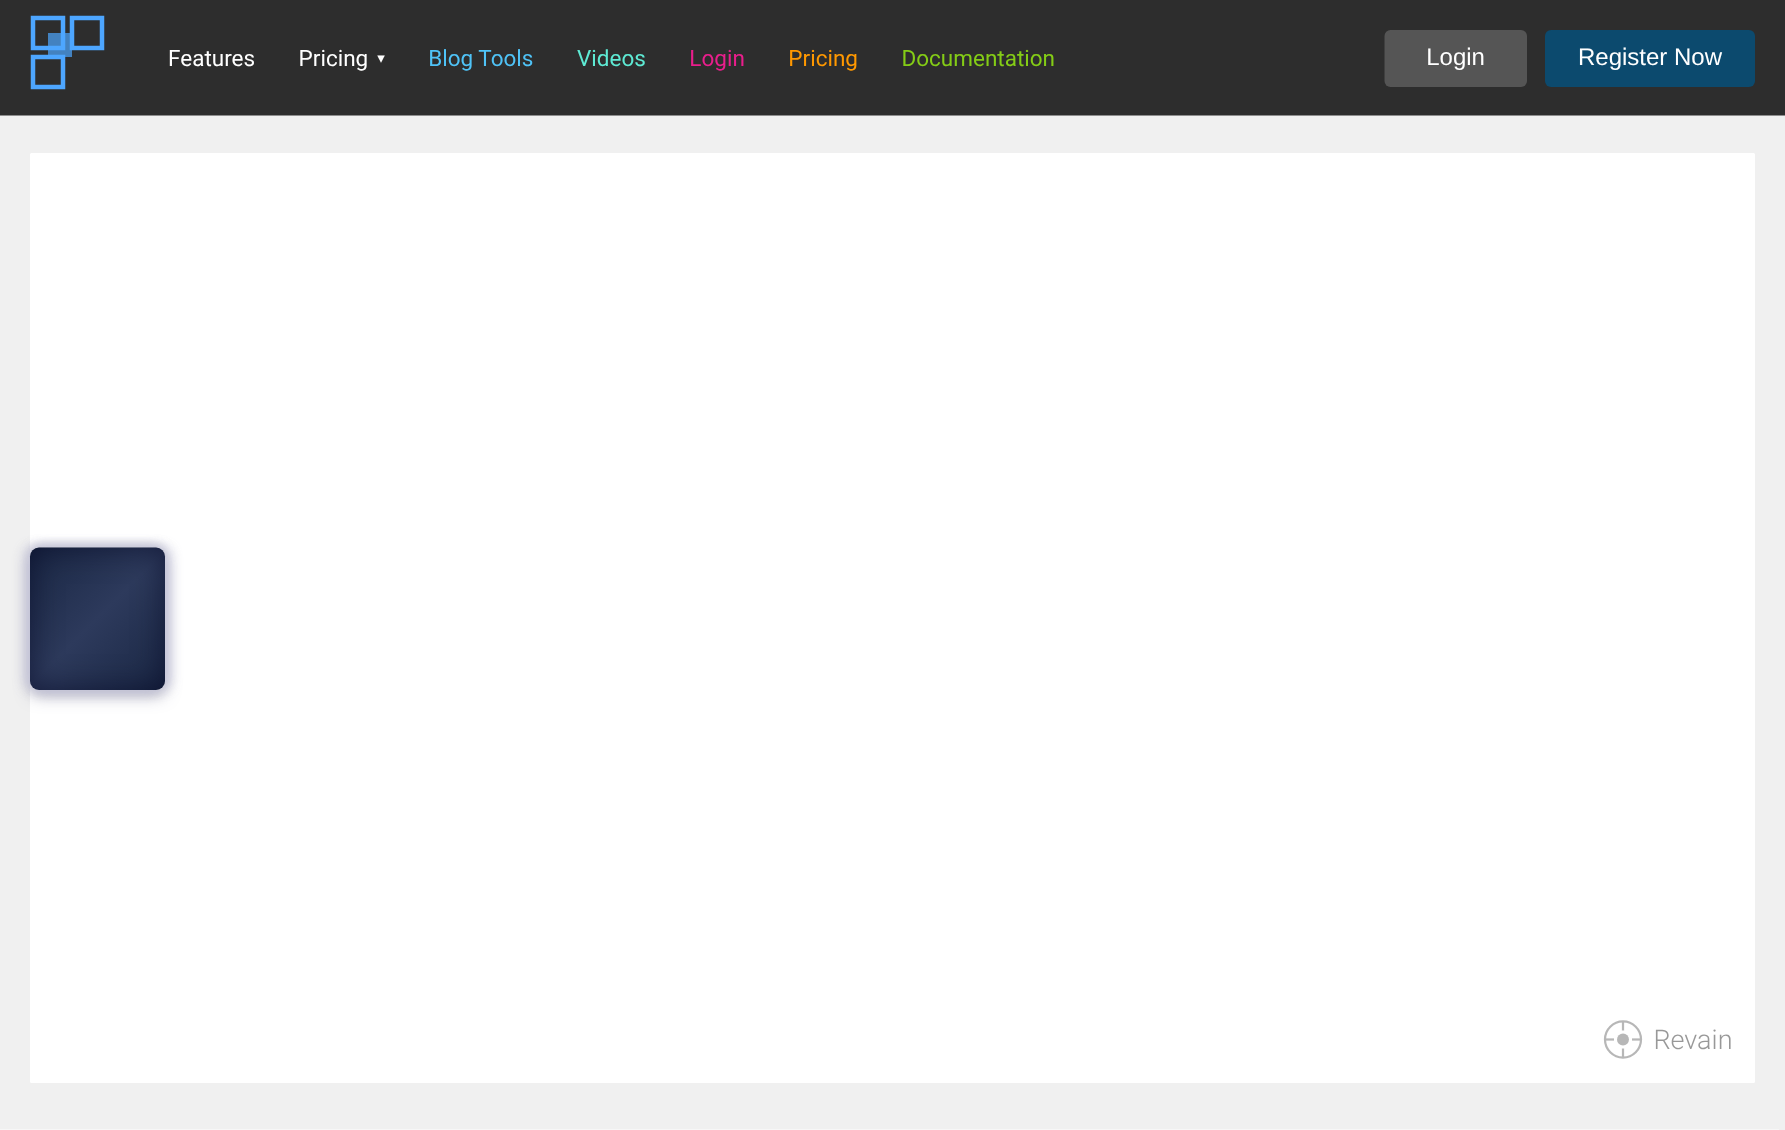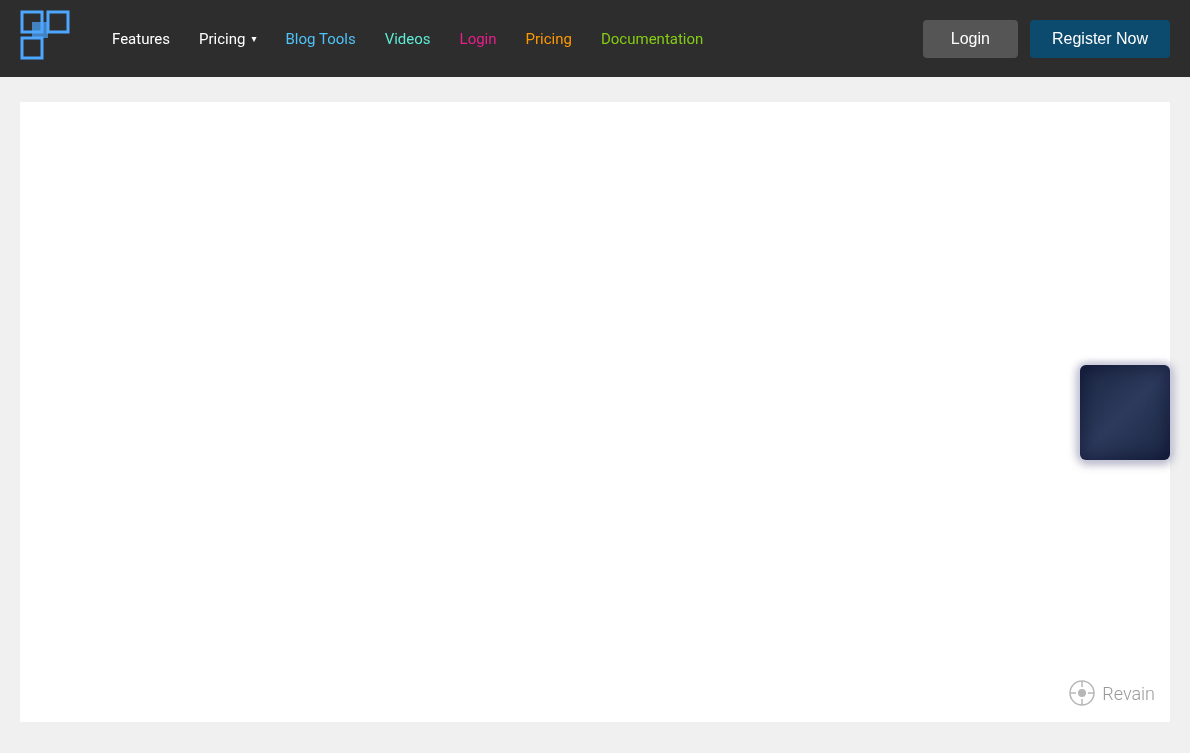--- a/index.html
+++ b/index.html
@@ -123,21 +123,21 @@
     }
 
     
     .main-content {
       margin: 25px 20px;
       background: #ffffff;
       border-radius: 1px;
       min-height: 620px;
       display: flex;
       align-items: center;
-      justify-content: flex-end;
+      justify-content: flex-start;
       position: relative;
     }
 
     
     .center-widget {
       position: relative;
       display: flex;
       align-items: center;
       justify-content: center;
     }

